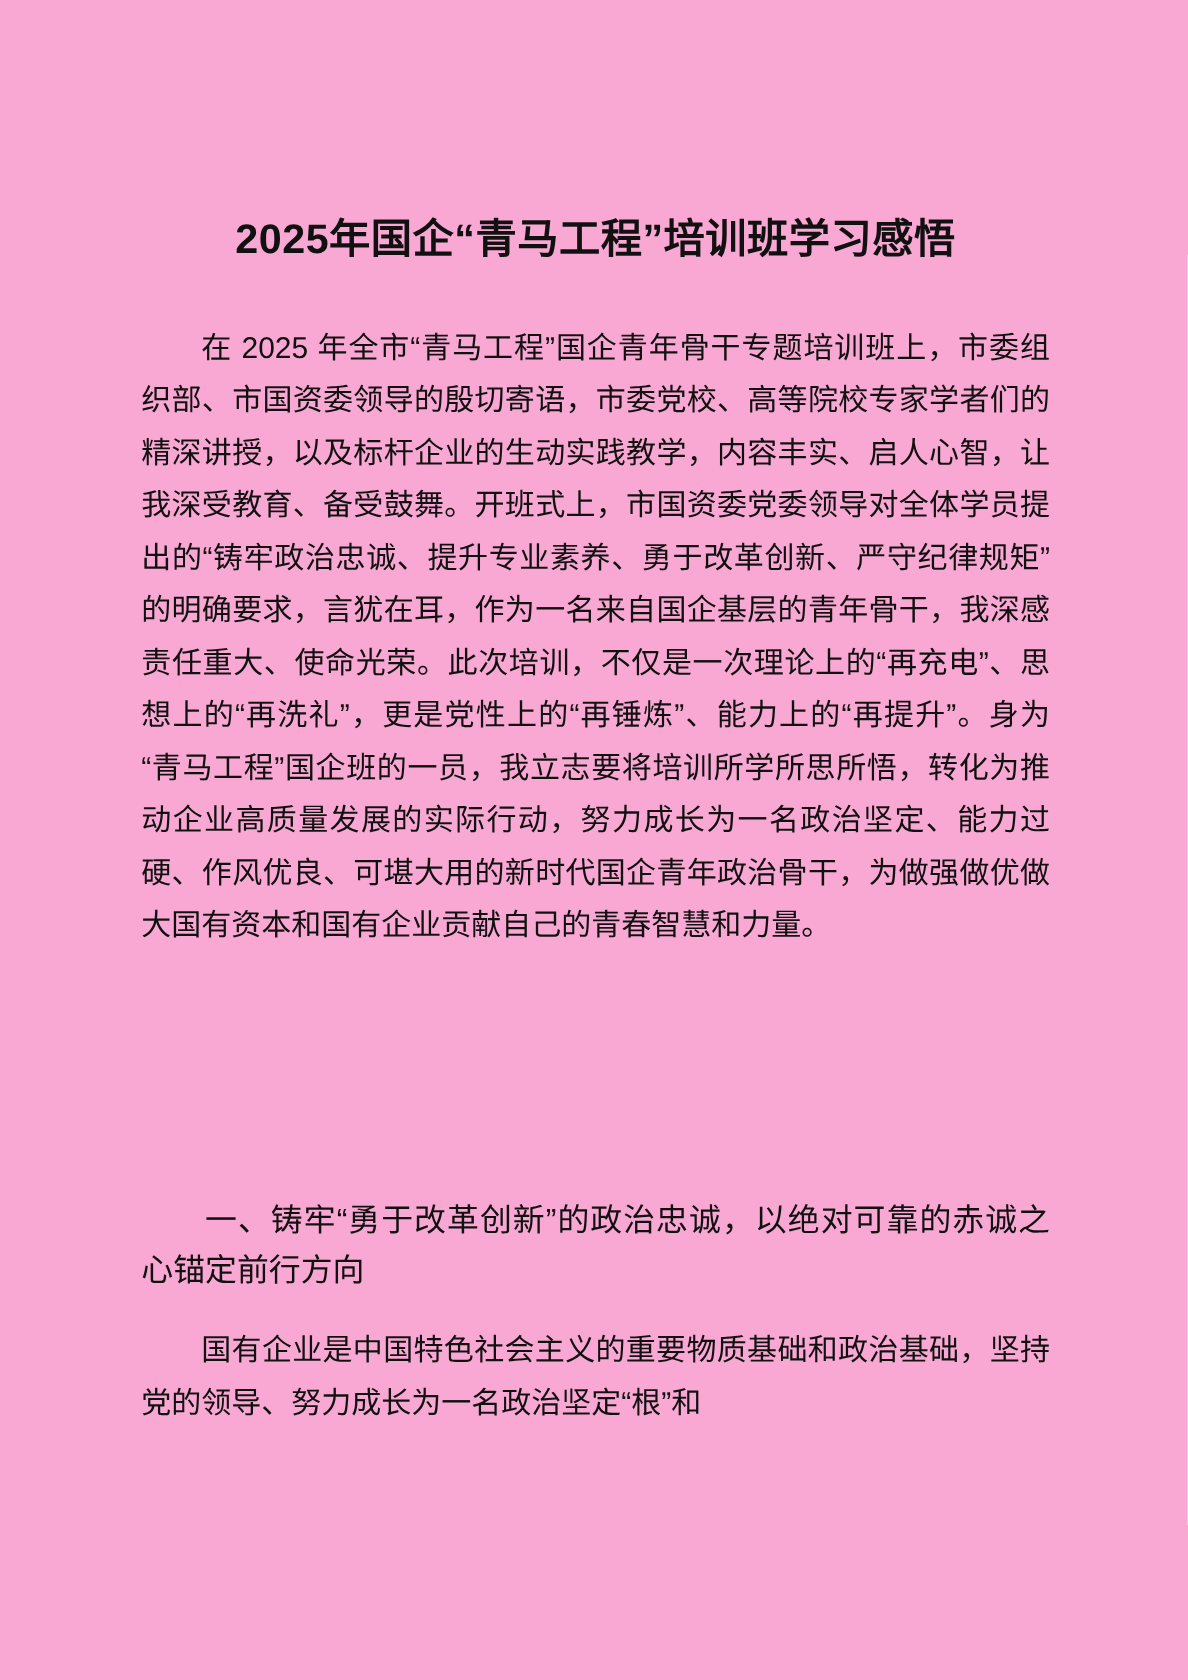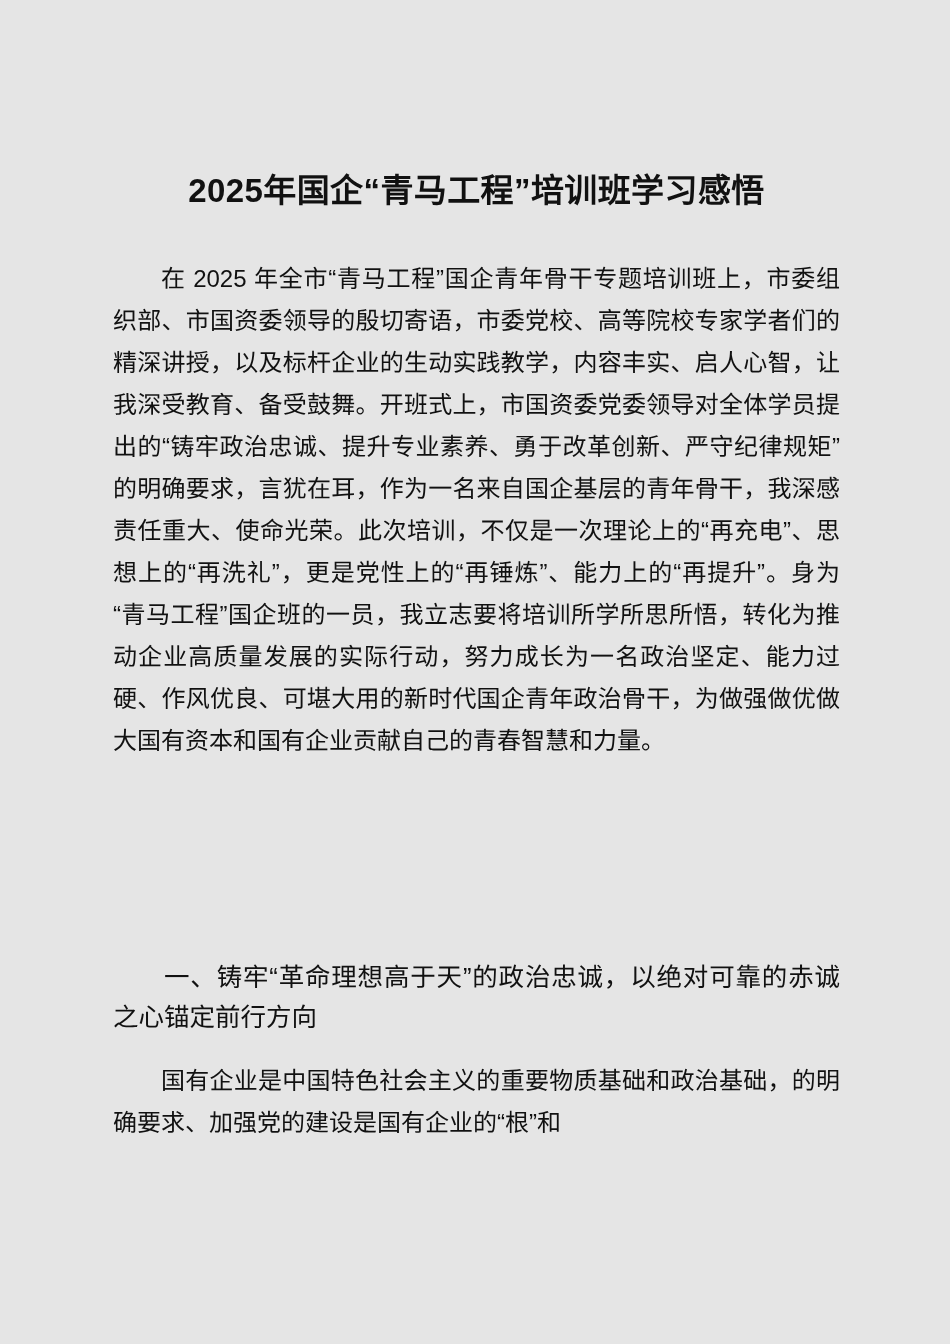--- a/index.html
+++ b/index.html
@@ -17,21 +17,21 @@
     color: #111111;
     -webkit-font-smoothing: antialiased;
   }
 
   .page {
     position: absolute;
     left: 0;
     top: 0;
     width: 950px;
     height: 1344px;
-    background: #e5e5e5;
+    background: #f9a8d4;
     box-sizing: border-box;
   }
 
   .page-body {
     position: absolute;
     left: 113px;
     top: 0;
     width: 727px;
   }
 
@@ -88,21 +88,21 @@
 <div class="page">
   <div class="page-body">
 
     <h1 class="doc-title">2025年国企“青马工程”培训班学习感悟</h1>
 
     <div id="block-intro">
       <p class="para indent">在 2025 年全市“青马工程”国企青年骨干专题培训班上，市委组织部、市国资委领导的殷切寄语，市委党校、高等院校专家学者们的精深讲授，以及标杆企业的生动实践教学，内容丰实、启人心智，让我深受教育、备受鼓舞。开班式上，市国资委党委领导对全体学员提出的“铸牢政治忠诚、提升专业素养、勇于改革创新、严守纪律规矩”的明确要求，言犹在耳，作为一名来自国企基层的青年骨干，我深感责任重大、使命光荣。此次培训，不仅是一次理论上的“再充电”、思想上的“再洗礼”，更是党性上的“再锤炼”、能力上的“再提升”。身为“青马工程”国企班的一员，我立志要将培训所学所思所悟，转化为推动企业高质量发展的实际行动，努力成长为一名政治坚定、能力过硬、作风优良、可堪大用的新时代国企青年政治骨干，为做强做优做大国有资本和国有企业贡献自己的青春智慧和力量。</p>
     </div>
 
     <div id="block-h1">
-      <p class="section-heading">一、铸牢“革命理想高于天”的政治忠诚，以绝对可靠的赤诚之心锚定前行方向</p>
+      <p class="section-heading">一、铸牢“勇于改革创新”的政治忠诚，以绝对可靠的赤诚之心锚定前行方向</p>
     </div>
 
     <div id="block-p2">
-      <p class="para indent">国有企业是中国特色社会主义的重要物质基础和政治基础，的明确要求、加强党的建设是国有企业的“根”和</p>
+      <p class="para indent">国有企业是中国特色社会主义的重要物质基础和政治基础，坚持党的领导、努力成长为一名政治坚定“根”和</p>
     </div>
 
   </div>
 </div>
 
 </body></html>

